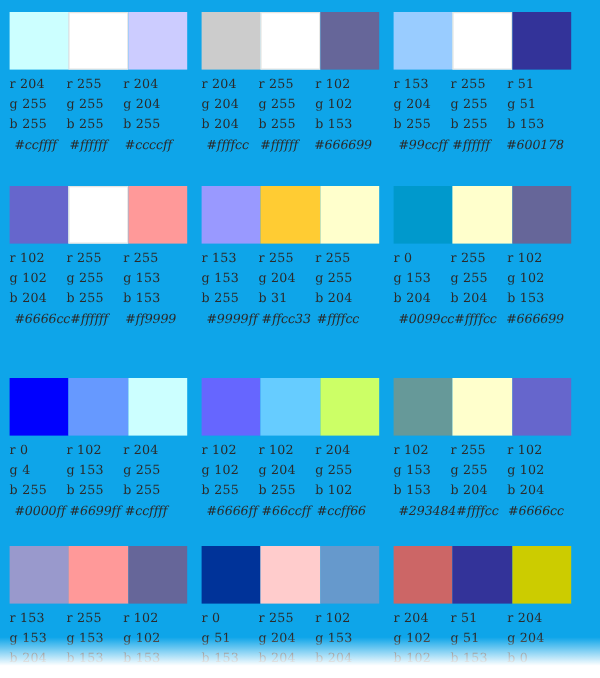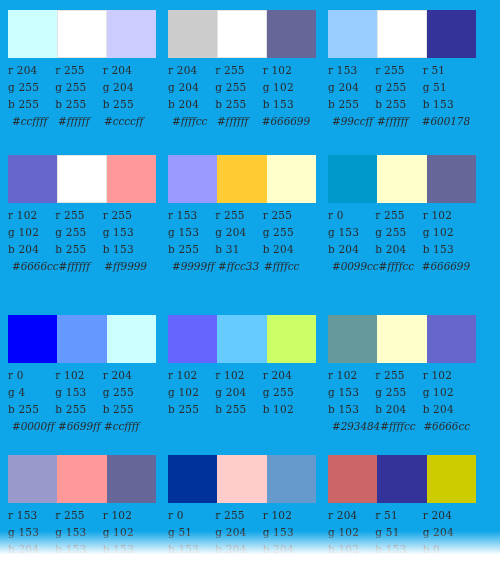--- a/index.html
+++ b/index.html
@@ -307,20 +307,25 @@
             <span class="ch">r 102</span>
             <span class="ch">g 204</span>
             <span class="ch">b 255</span>
           </div>
           <div class="channel-col">
             <span class="ch">r 204</span>
             <span class="ch">g 255</span>
             <span class="ch">b 102</span>
           </div>
         </div>
+        <div class="hexes">
+          <div class="hex-col">#6666ff</div>
+          <div class="hex-col">#66ccff</div>
+          <div class="hex-col">#ccff66</div>
+        </div>
       </div>
       <div class="palette-group" style="left: 320px; top: 315px;">
         <div class="swatches">
           <div class="swatch" style="background: rgb(102, 153, 153);"></div>
           <div class="swatch" style="background: rgb(255, 255, 204);"></div>
           <div class="swatch" style="background: rgb(102, 102, 204);"></div>
         </div>
         <div class="channels">
           <div class="channel-col">
             <span class="ch">r 102</span>

